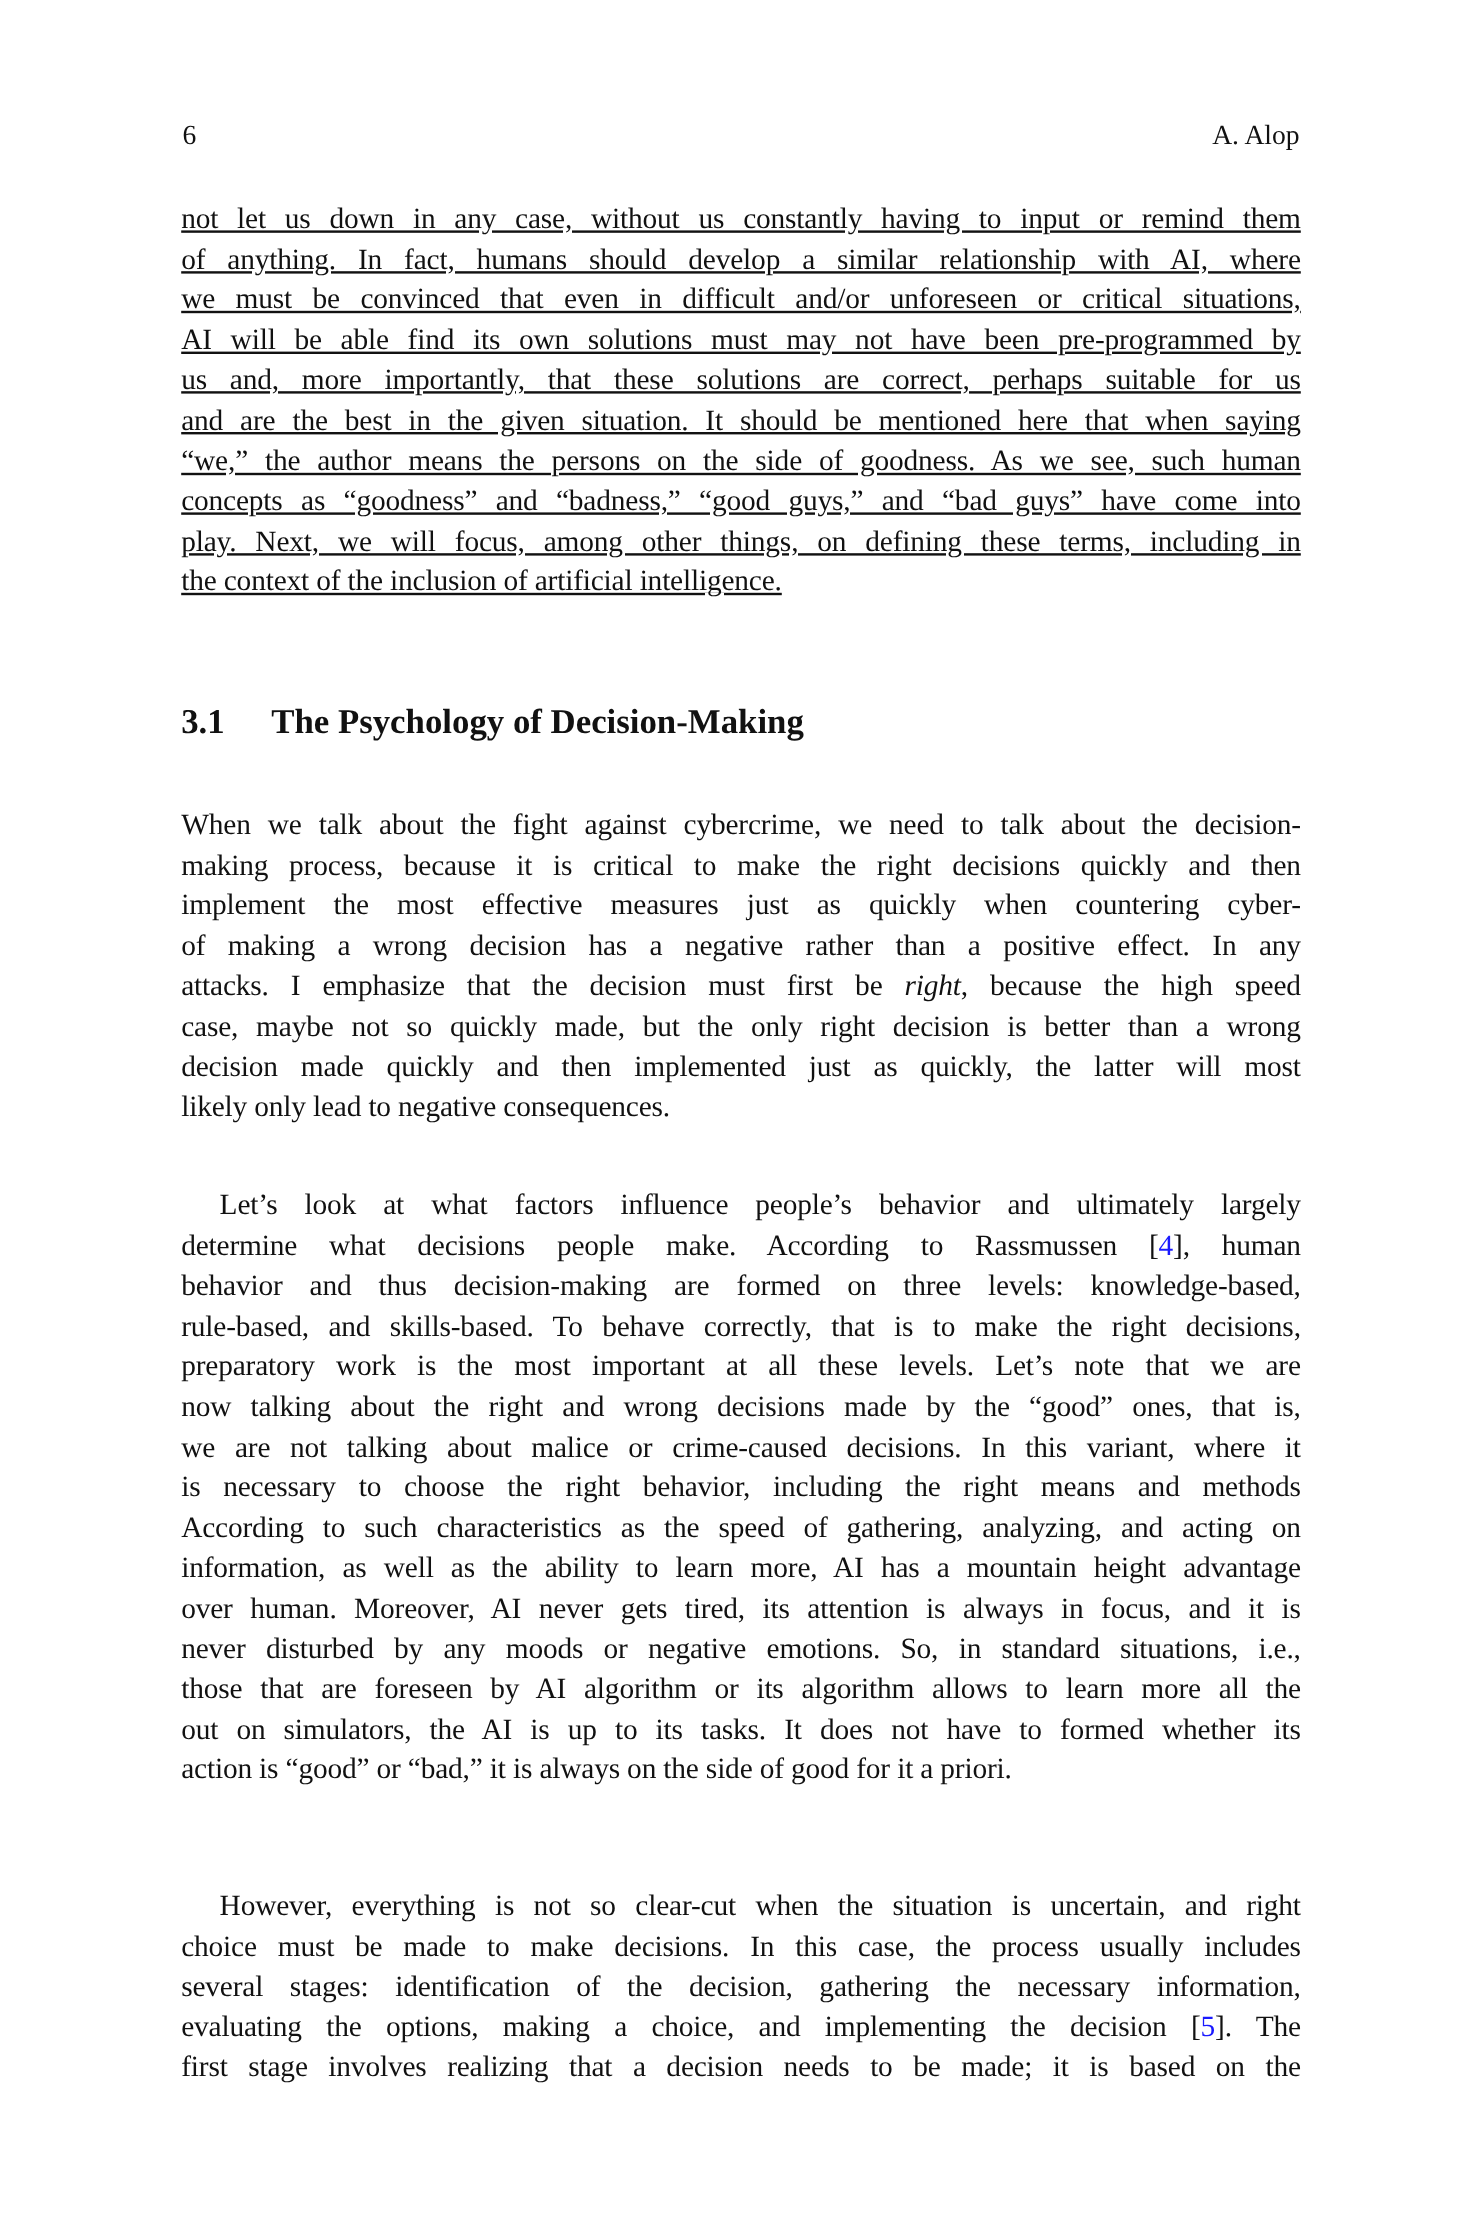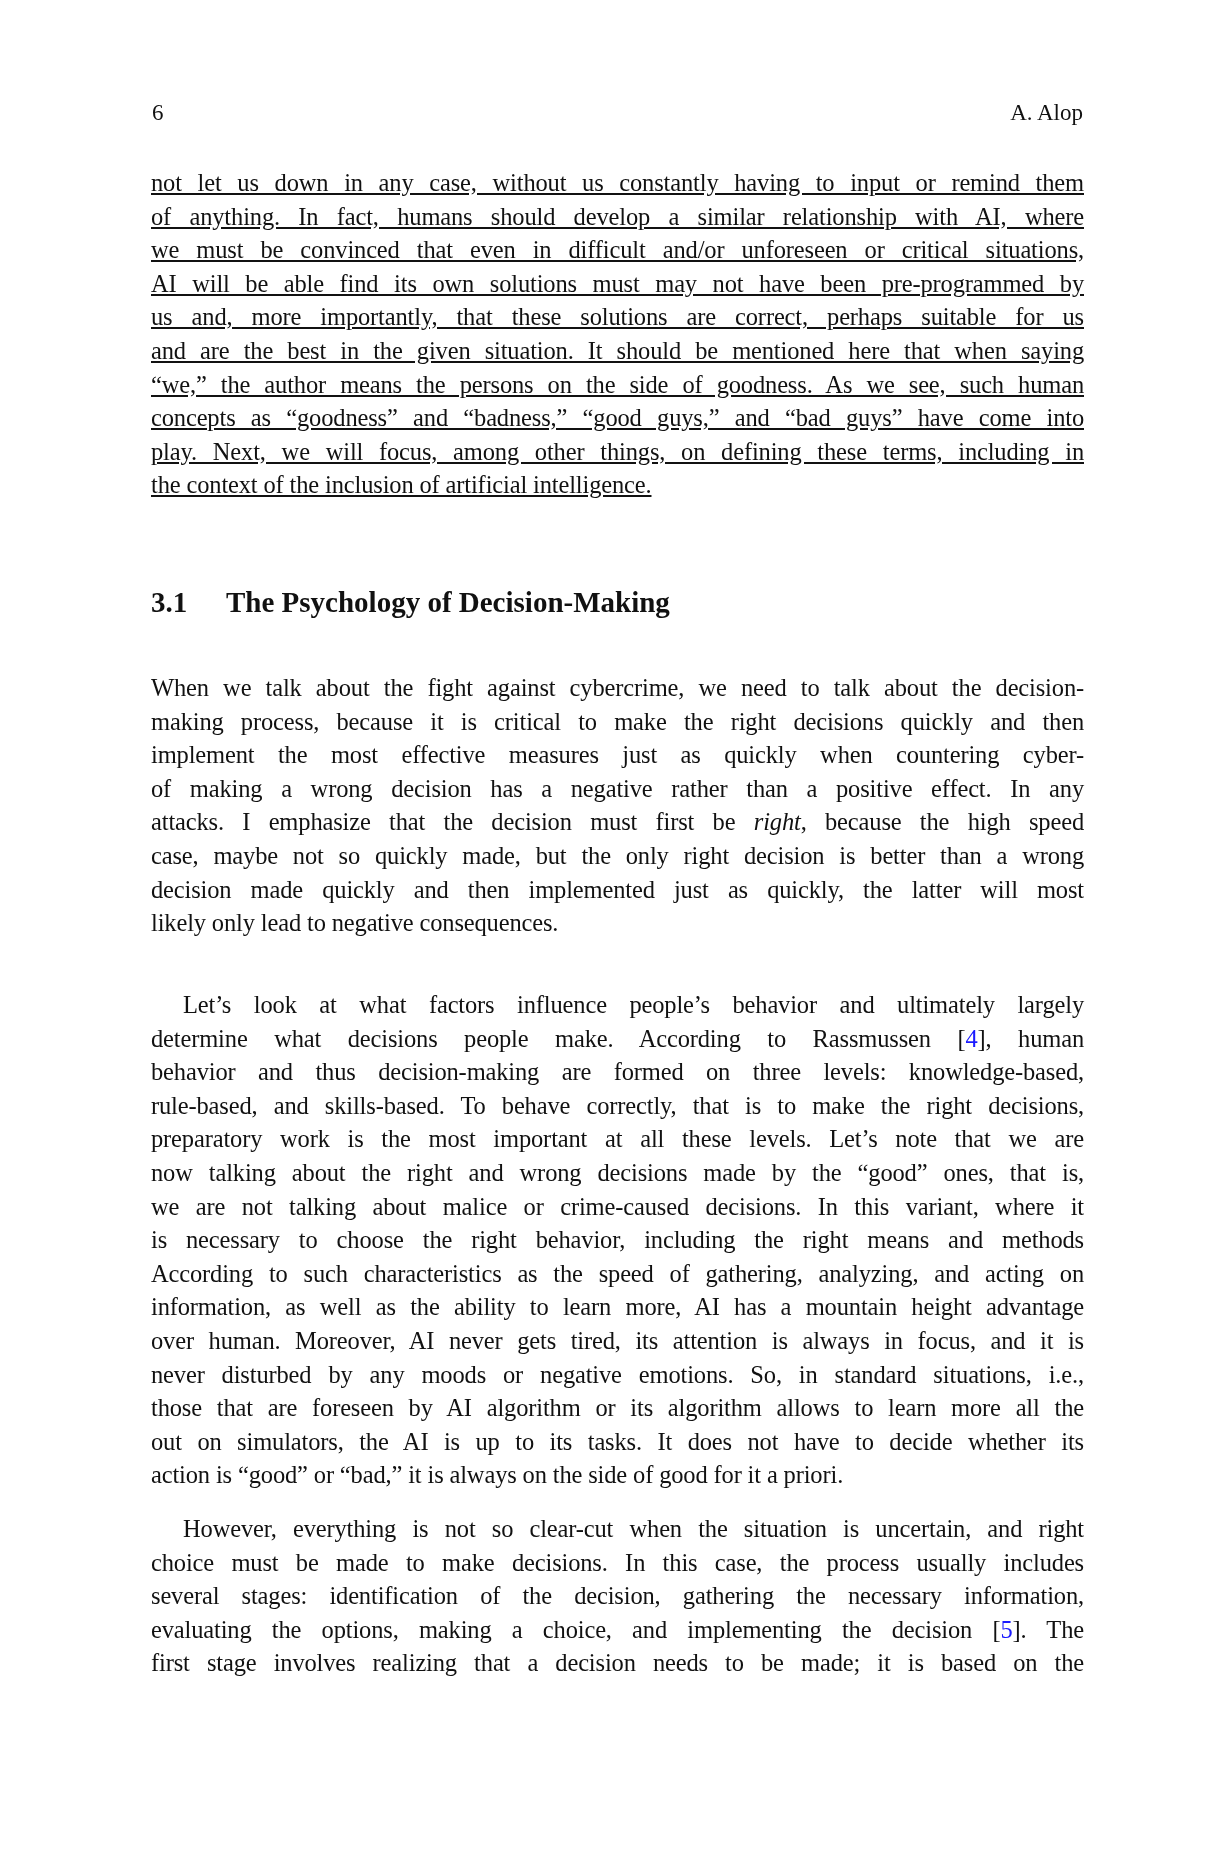--- a/index.html
+++ b/index.html
@@ -59,23 +59,23 @@
   <div class="line">rule-based, and skills-based. To behave correctly, that is to make the right decisions,</div>
   <div class="line">preparatory work is the most important at all these levels. Let’s note that we are</div>
   <div class="line">now talking about the right and wrong decisions made by the “good” ones, that is,</div>
   <div class="line">we are not talking about malice or crime-caused decisions. In this variant, where it</div>
   <div class="line">is necessary to choose the right behavior, including the right means and methods</div>
   <div class="line">According to such characteristics as the speed of gathering, analyzing, and acting on</div>
   <div class="line">information, as well as the ability to learn more, AI has a mountain height advantage</div>
   <div class="line">over human. Moreover, AI never gets tired, its attention is always in focus, and it is</div>
   <div class="line">never disturbed by any moods or negative emotions. So, in standard situations, i.e.,</div>
   <div class="line">those that are foreseen by AI algorithm or its algorithm allows to learn more all the</div>
-  <div class="line">out on simulators, the AI is up to its tasks. It does not have to decide whether its</div>
+  <div class="line">out on simulators, the AI is up to its tasks. It does not have to formed whether its</div>
   <div class="line last">action is “good” or “bad,” it is always on the side of good for it a priori.</div>
 </div>
 
-<div class="body" style="top:1512px;font-family:Liberation Serif, serif;">
+<div class="body" style="top:1572px;font-family:Liberation Serif, serif;">
   <div class="line indent">However, everything is not so clear-cut when the situation is uncertain, and right</div>
   <div class="line">choice must be made to make decisions. In this case, the process usually includes</div>
   <div class="line">several stages: identification of the decision, gathering the necessary information,</div>
   <div class="line"><span>evaluating the options, making a choice, and implementing the decision [</span><a class="cite">5</a><span>]. The</span></div>
   <div class="line">first stage involves realizing that a decision needs to be made; it is based on the</div>
 </div>
 
 </body></html>

